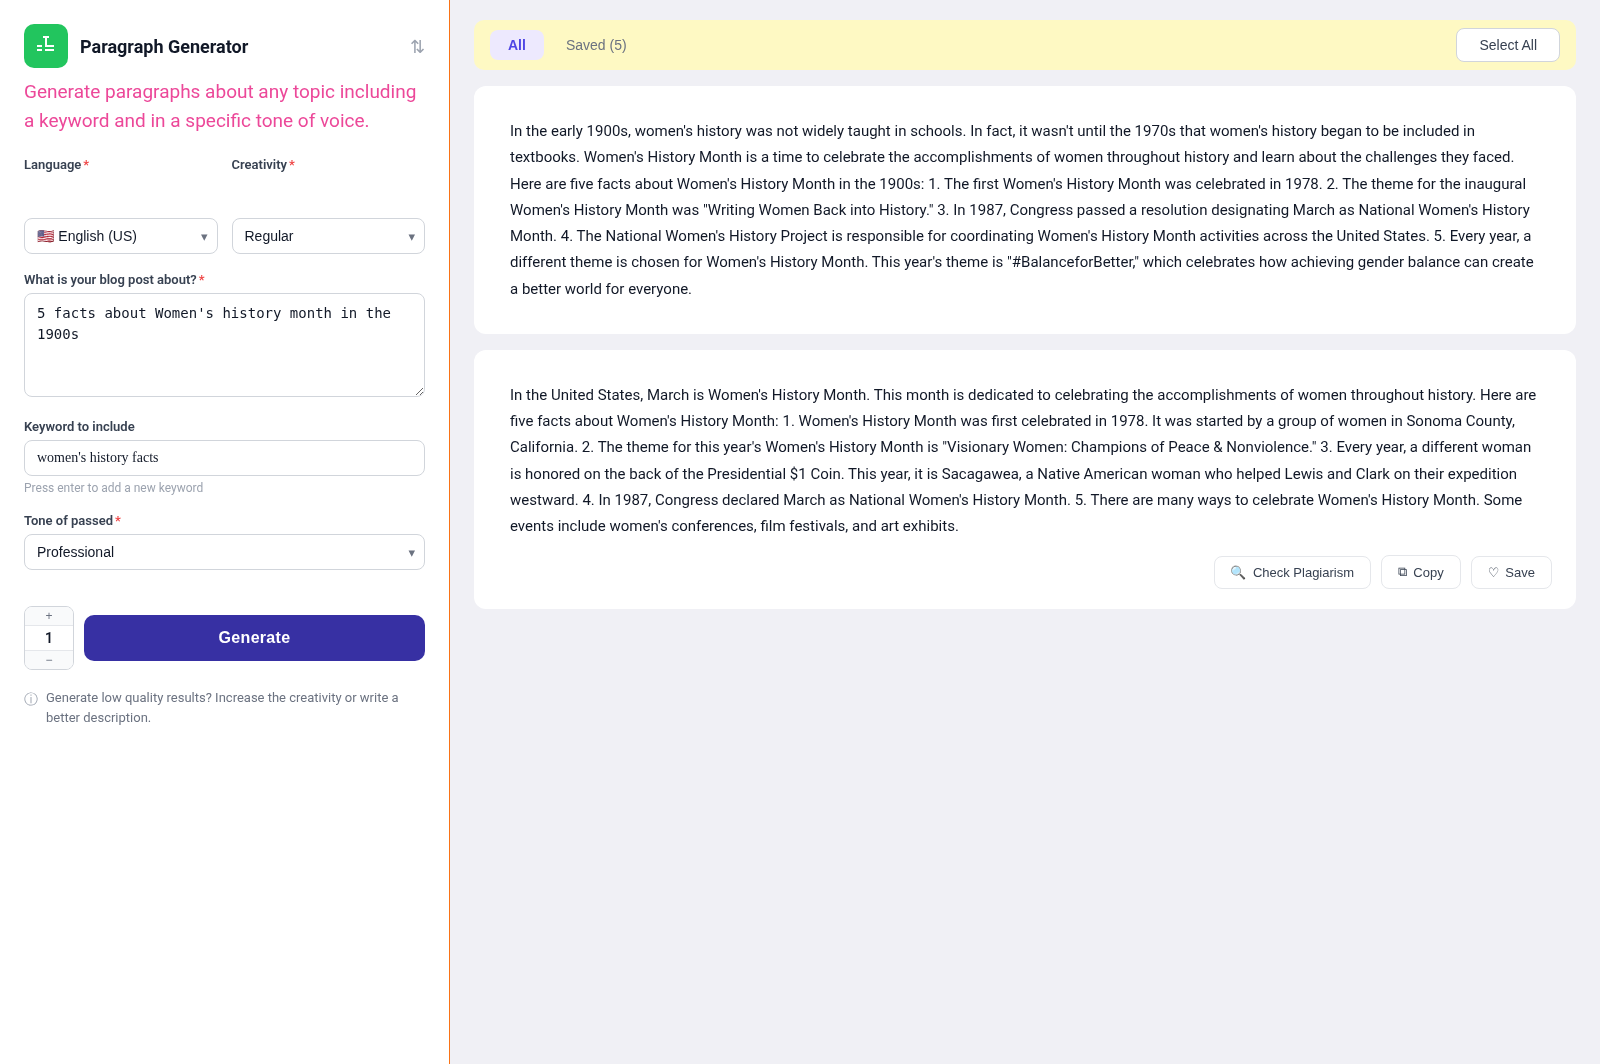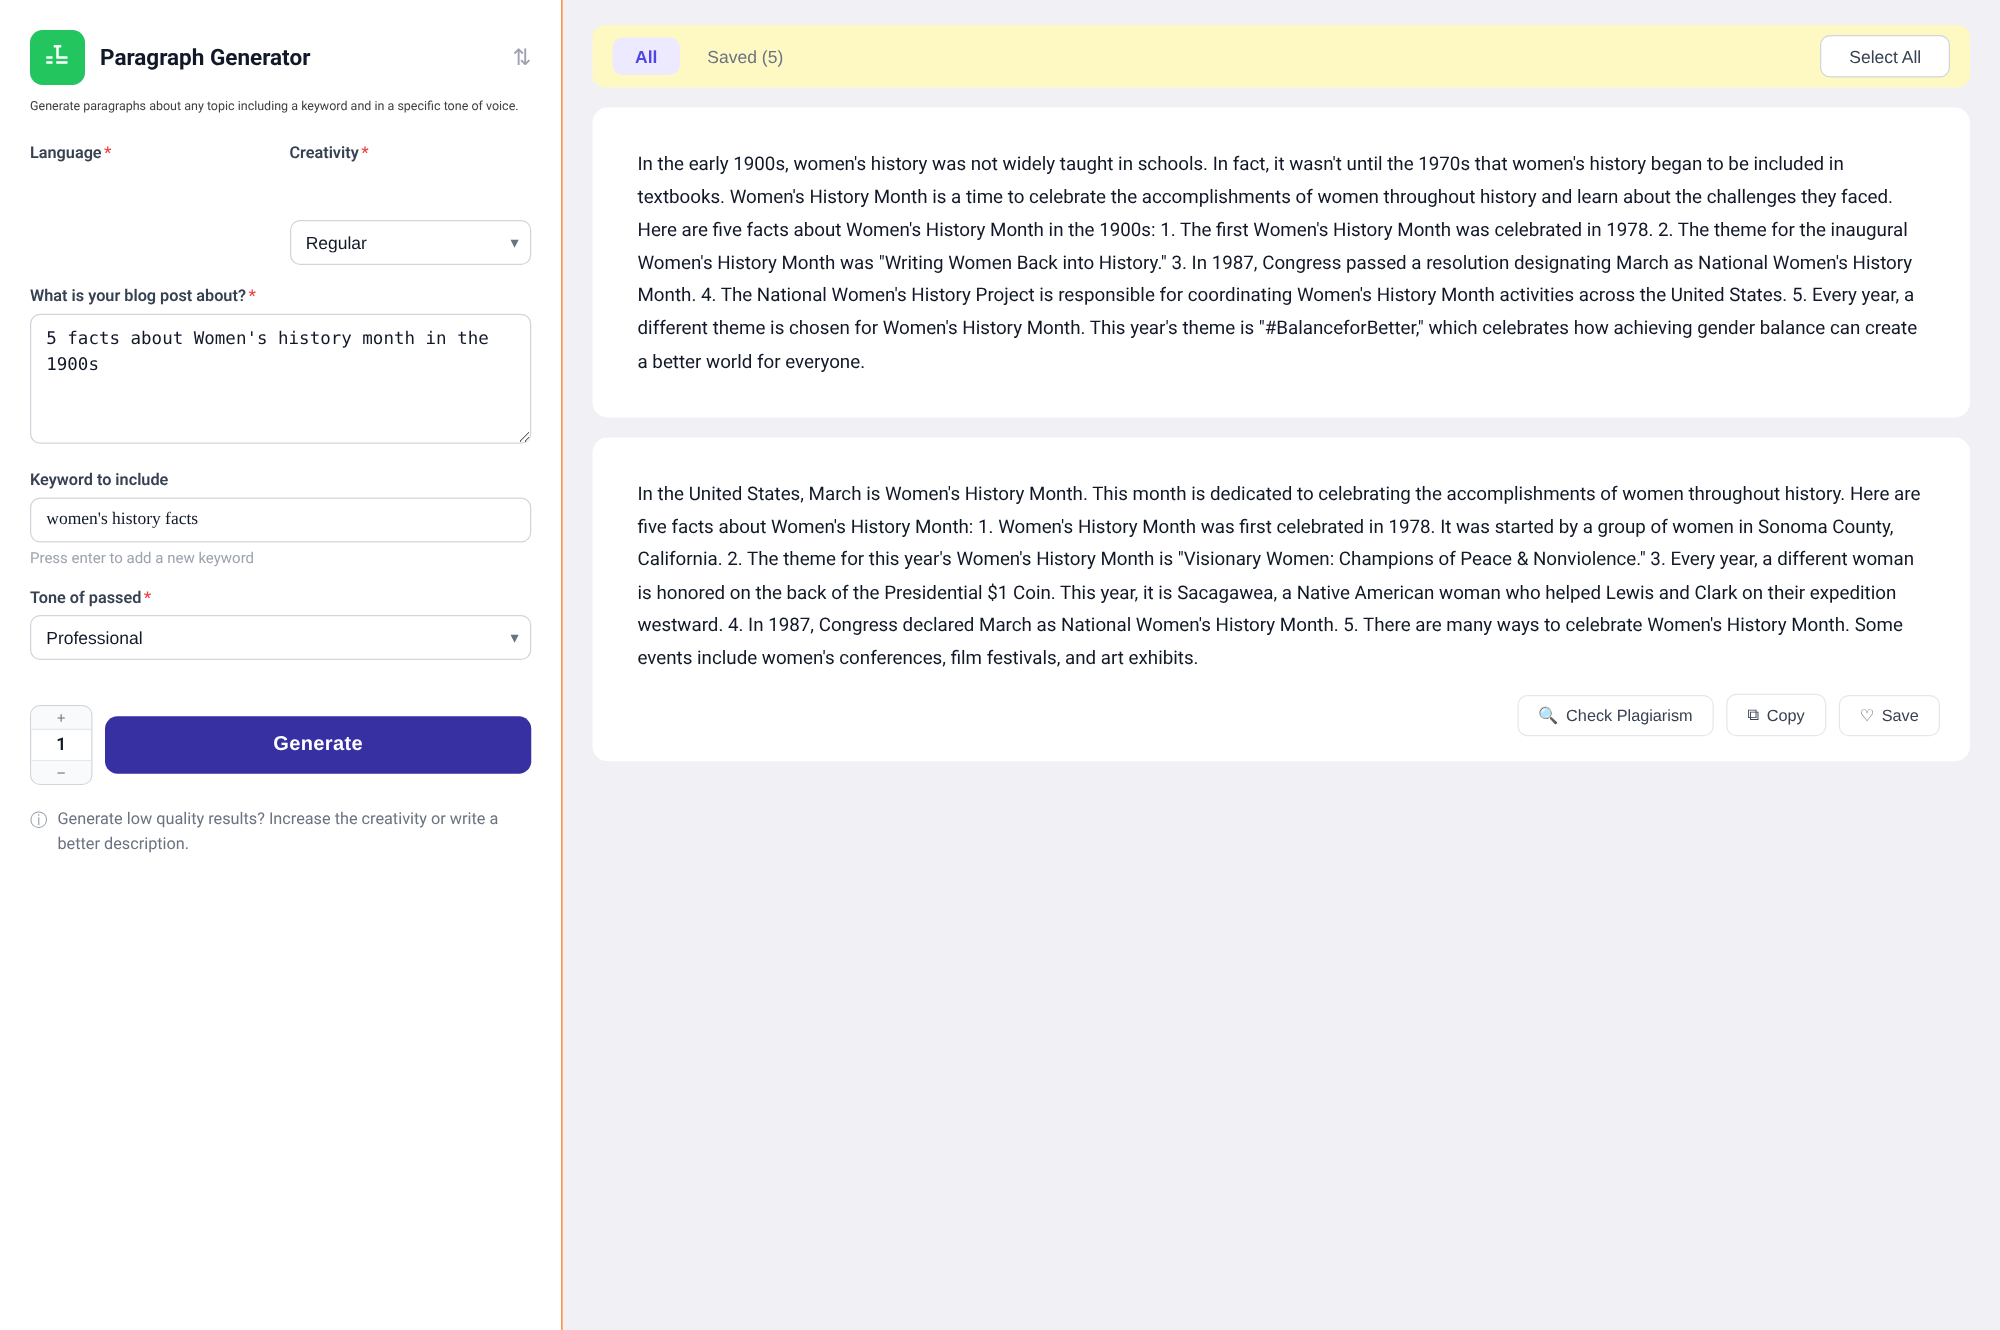--- a/index.html
+++ b/index.html
@@ -56,22 +56,22 @@
     }
 
     .sort-icon {
       margin-left: auto;
       color: #9ca3af;
       cursor: pointer;
       font-size: 18px;
     }
 
     .tool-description {
-      font-size: 10px;
-      color: #404040;
+      font-size: 19px;
+      color: #ec4899;
       margin-bottom: 22px;
       line-height: 1.5;
     }
 
     .field-label {
       font-size: 13px;
       font-weight: 600;
       color: #374151;
       margin-bottom: 6px;
     }
@@ -327,20 +327,28 @@
     </div>
     <span class="tool-title">Paragraph Generator</span>
     <span class="sort-icon">⇅</span>
   </div>
   <p class="tool-description">Generate paragraphs about any topic including a keyword and in a specific tone of voice.</p>
 
   <div class="two-col">
     <div class="field-group">
       <div class="field-label">
         <span>Language</span><span class="required">*</span>
+      </div>
+      <div class="select-wrapper">
+        <select>
+          <option>🇺🇸 English (US)</option>
+          <option>🇬🇧 English (UK)</option>
+          <option>🇪🇸 Spanish</option>
+          <option>🇫🇷 French</option>
+        </select>
       </div>
     </div>
     <div class="field-group">
       <div class="field-label">
         <span>Creativity</span><span class="required">*</span>
       </div>
       <div class="select-wrapper">
         <select>
           <option>Regular</option>
           <option>High</option>

